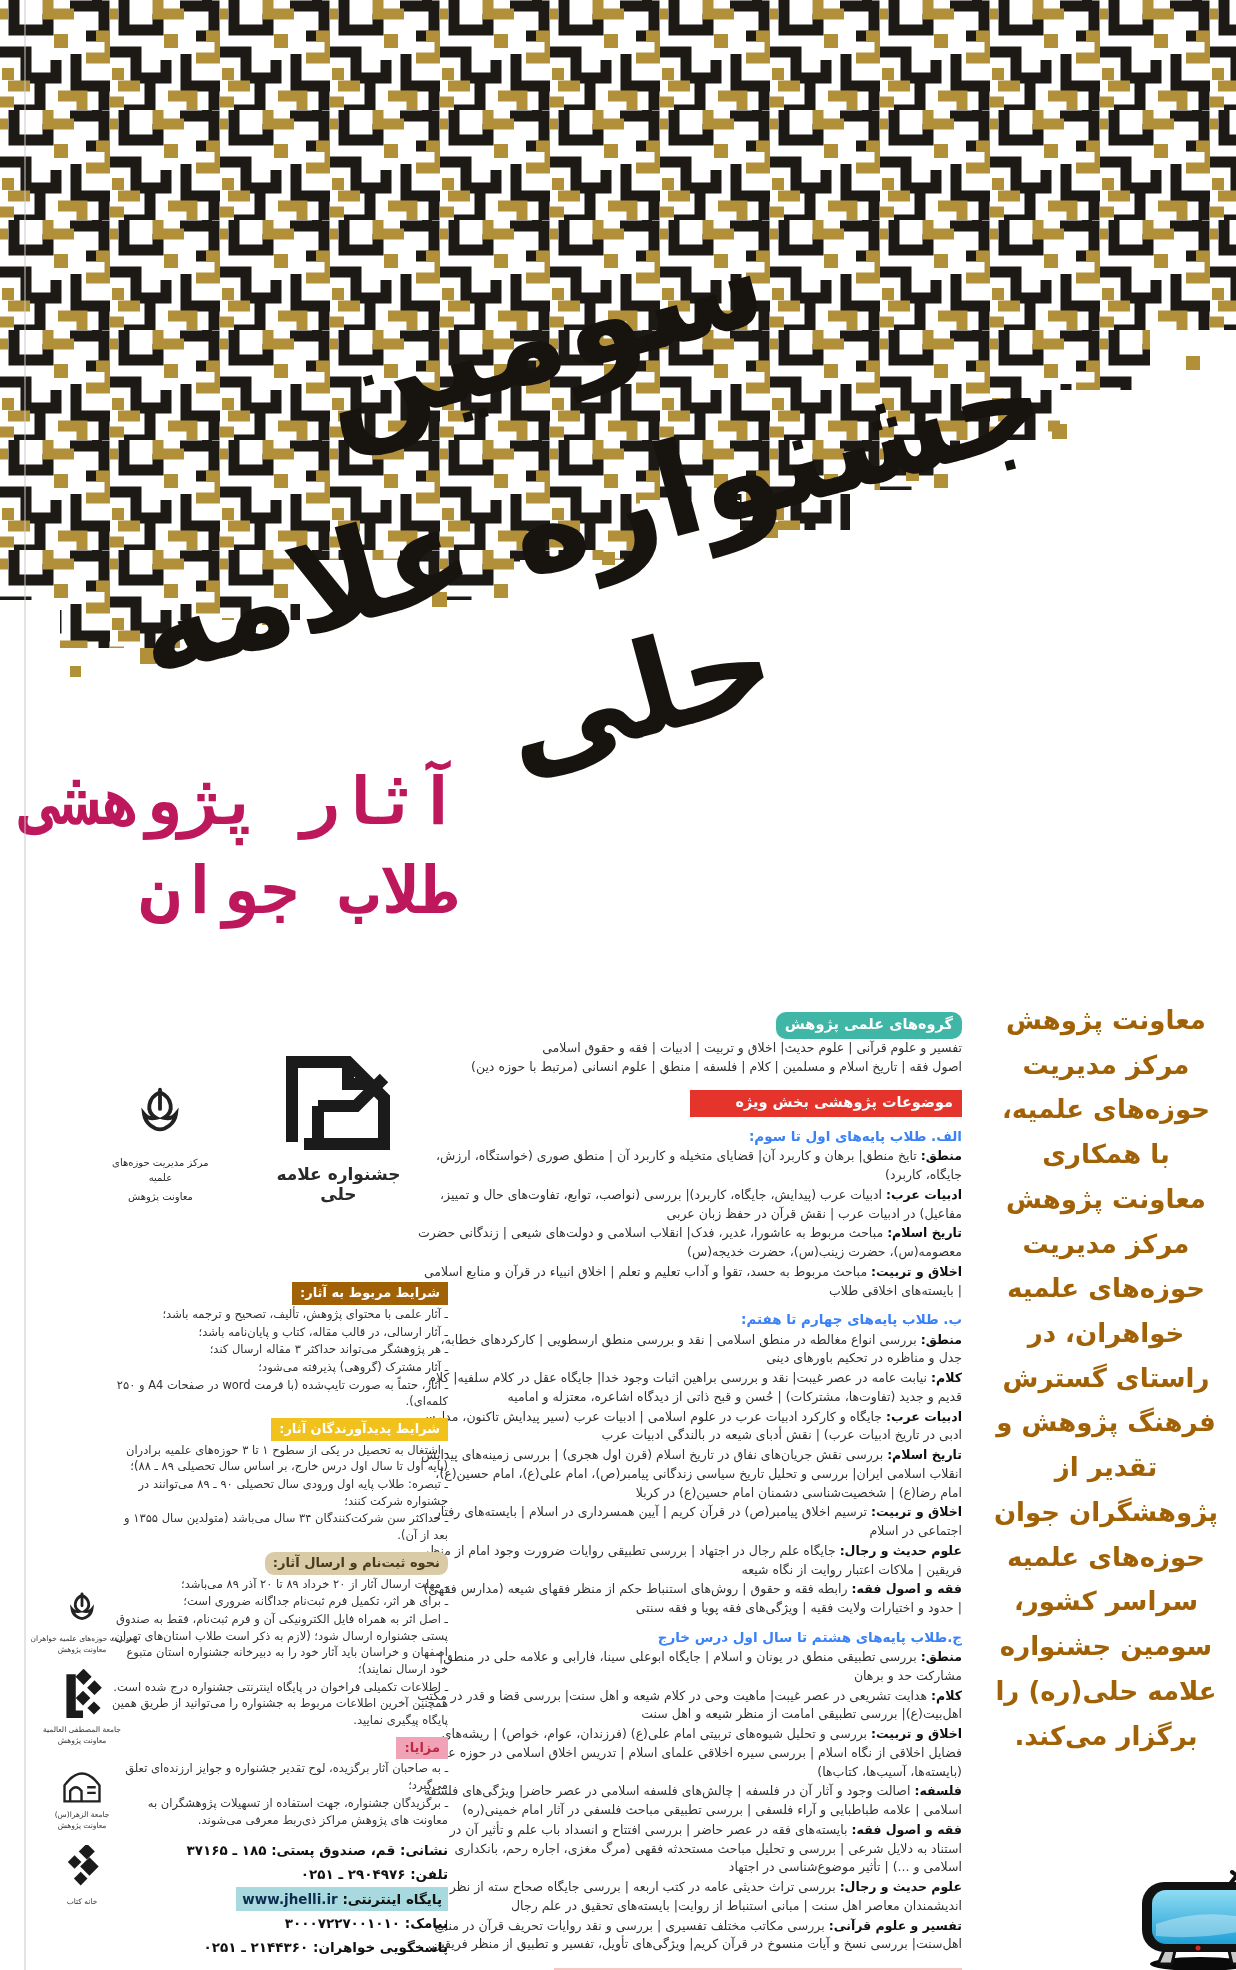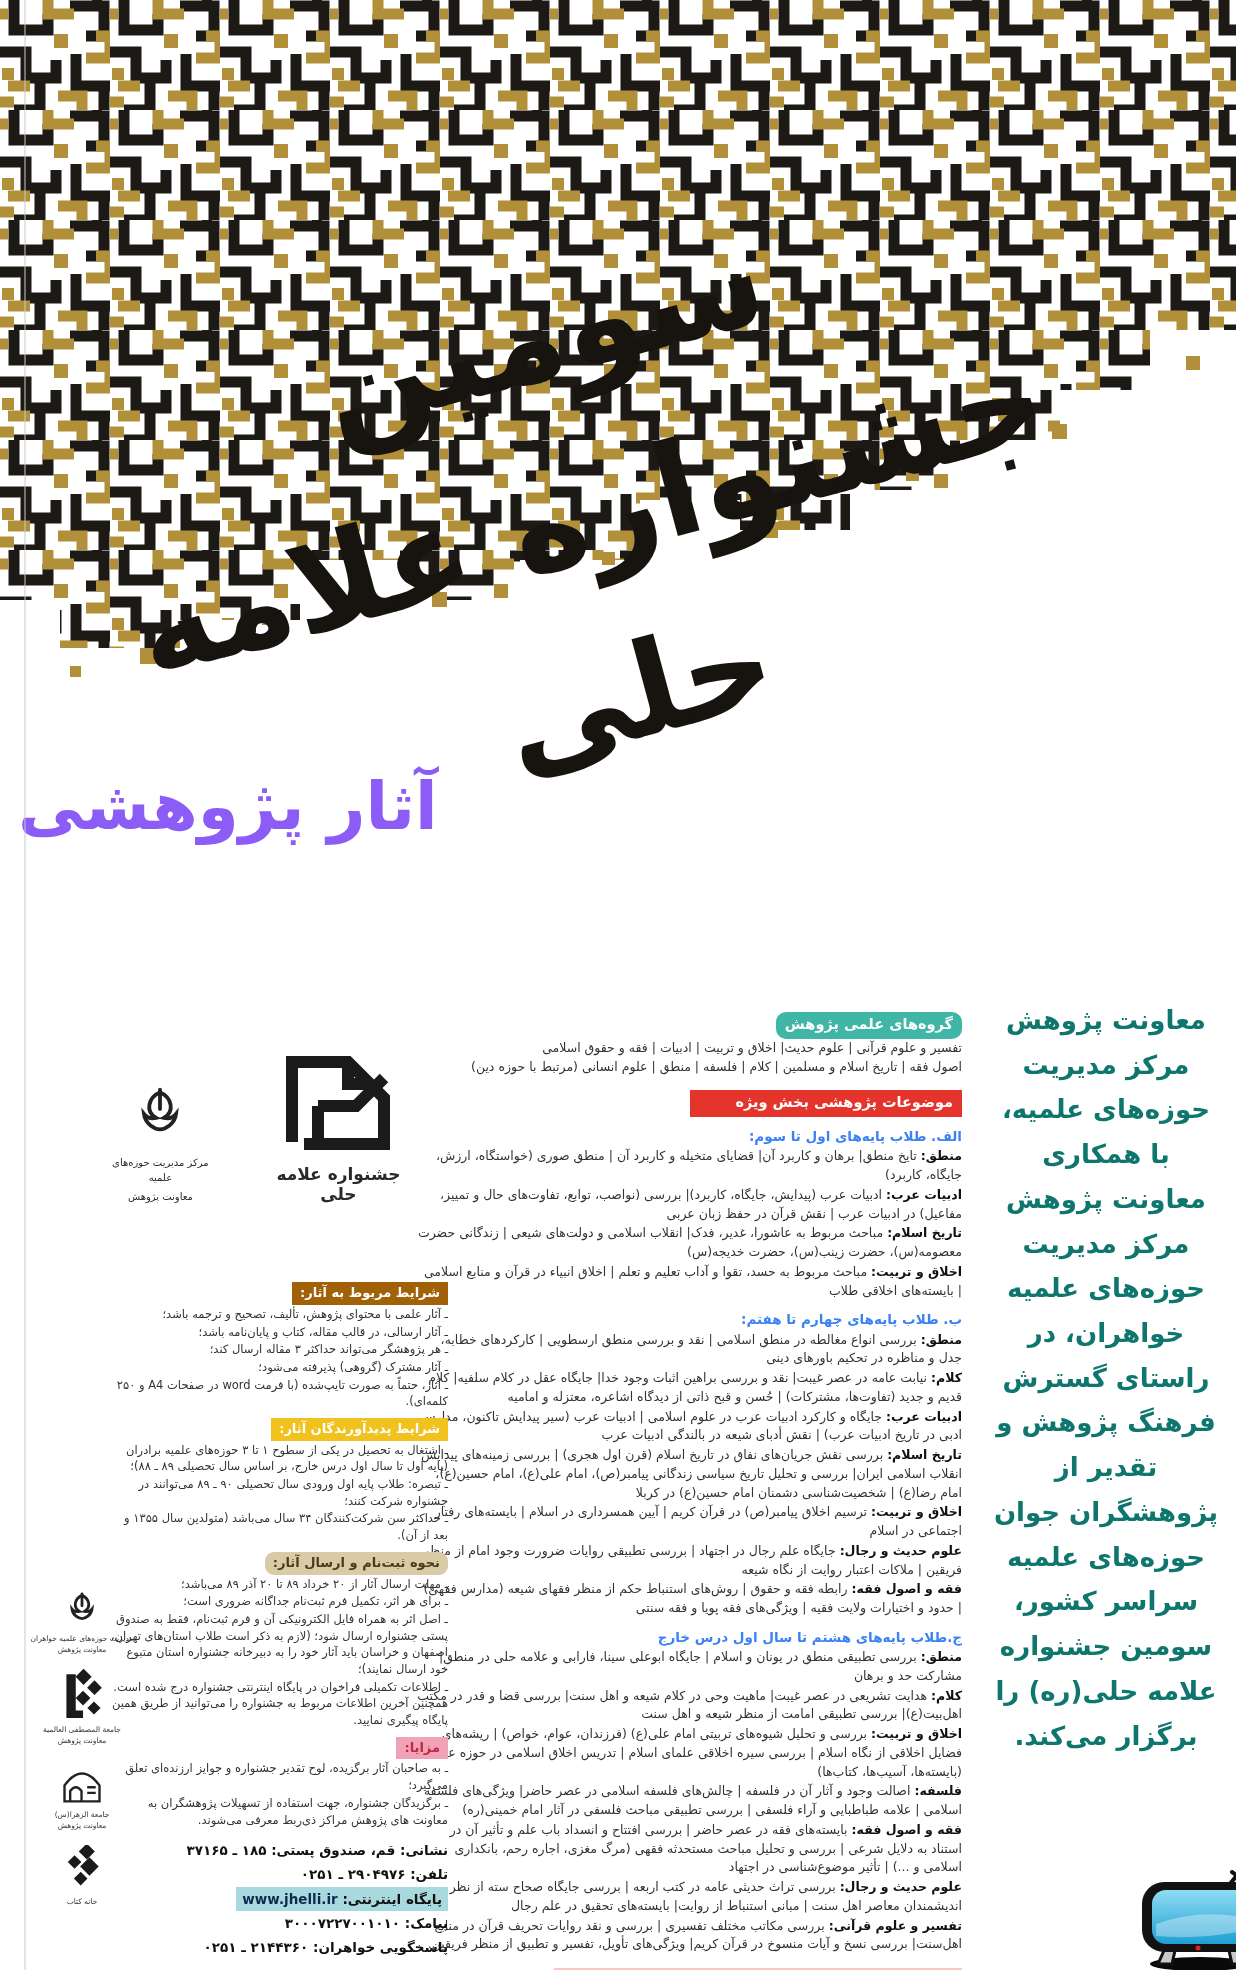--- a/index.html
+++ b/index.html
@@ -15,22 +15,22 @@
       60px 648px,60px 600px,0 600px);}
   .kufic-band svg{display:block;}
   .scatter{position:absolute;top:0;left:0;pointer-events:none;}
 
   
   .calligraphy{position:absolute;top:235px;left:80px;width:1020px;transform:rotate(-15deg);
     font-size:128px;font-weight:bold;color:#17130e;text-align:center;line-height:1.45;
     direction:rtl;letter-spacing:-2px;}
 
   
-  .gold-title{position:absolute;top:762px;left:18px;width:440px;color:#8b5cf6;font-weight:bold;
-    text-align:left;line-height:1.35;}
+  .gold-title{position:absolute;top:762px;left:18px;width:440px;color:#be185d;font-weight:bold;
+    text-align:right;line-height:1.35;font-family:Liberation Mono, monospace;}
   .gold-title .t1{font-size:66px;}
   .gold-title .t2{font-size:66px;margin-left:90px;}
 
   
   .toplogos{position:absolute;top:1048px;left:100px;width:320px;display:flex;align-items:flex-end;
     gap:36px;direction:ltr;}
   .logo-block{text-align:center;color:#2a2a2a;}
   .logo-cap{font-size:10px;line-height:1.5;margin-top:4px;}
   .logo-cap-bold{font-size:17px;font-weight:bold;margin-top:2px;letter-spacing:-1px;}
 
@@ -42,21 +42,21 @@
   .tag-red{background:#e5342b;color:#fff;padding-left:45px;}
   .sec-sub{color:#3b82f6;font-weight:bold;font-size:13.5px;margin:9px 0 1px;}
   .topic{margin:1px 0;}
   .lead{font-weight:bold;color:#111;}
   .gap{margin-top:14px;}
   .note-strip{display:inline-block;background:#f6c7c3;color:#a6141c;font-weight:bold;
     font-size:12.5px;padding:3px 8px;margin-top:13px;}
 
   
   .intro{position:absolute;top:998px;right:16px;width:228px;font-size:26px;font-weight:bold;
-    color:#0f766e;text-align:center;line-height:1.72;letter-spacing:-1px;}
+    color:#a16207;text-align:center;line-height:1.72;letter-spacing:-1px;}
 
   
   .leftcol{position:absolute;top:1282px;left:110px;width:338px;font-size:11.5px;line-height:1.45;
     color:#333;text-align:right;}
   .ltag{display:inline-block;font-weight:bold;font-size:13px;padding:2px 8px;}
   .ltag-green{background:#a16207;color:#fff;}
   .ltag-yellow{background:#f1c21d;color:#fff;}
   .ltag-tan{background:#d9cba6;color:#4a3a1e;border-radius:9px;}
   .ltag-pink{background:#f0a3b6;color:#c22745;}
   .bullet{margin:1px 0;}
@@ -119,20 +119,21 @@
       <rect x="1052" y="424" width="15" height="15"></rect>
       <rect x="1186" y="356" width="14" height="14"></rect>
       <rect x="70" y="666" width="11" height="11"></rect>
     </g>
   </svg>
 
   <div class="calligraphy">سومین جشنواره علامه حلی</div>
 
   <div class="gold-title">
     <div class="t1">آثار پژوهشی</div>
+    <div class="t2">طلاب جوان</div>
   </div>
 
   <div class="toplogos">
     <div class="logo-block">
       <svg width="64" height="66" viewBox="0 0 100 100">
         <g stroke="#222" stroke-width="6" fill="none" stroke-linecap="round">
           <path d="M50,12 v30"></path>
           <path d="M50,16 c-18,8 -24,30 -6,40 c-9,2 -15,-1 -19,-6 c2,16 17,24 25,24 c8,0 23,-8 25,-24 c-4,5 -10,8 -19,6 c18,-10 12,-32 -6,-40"></path>
         </g>
       </svg>

